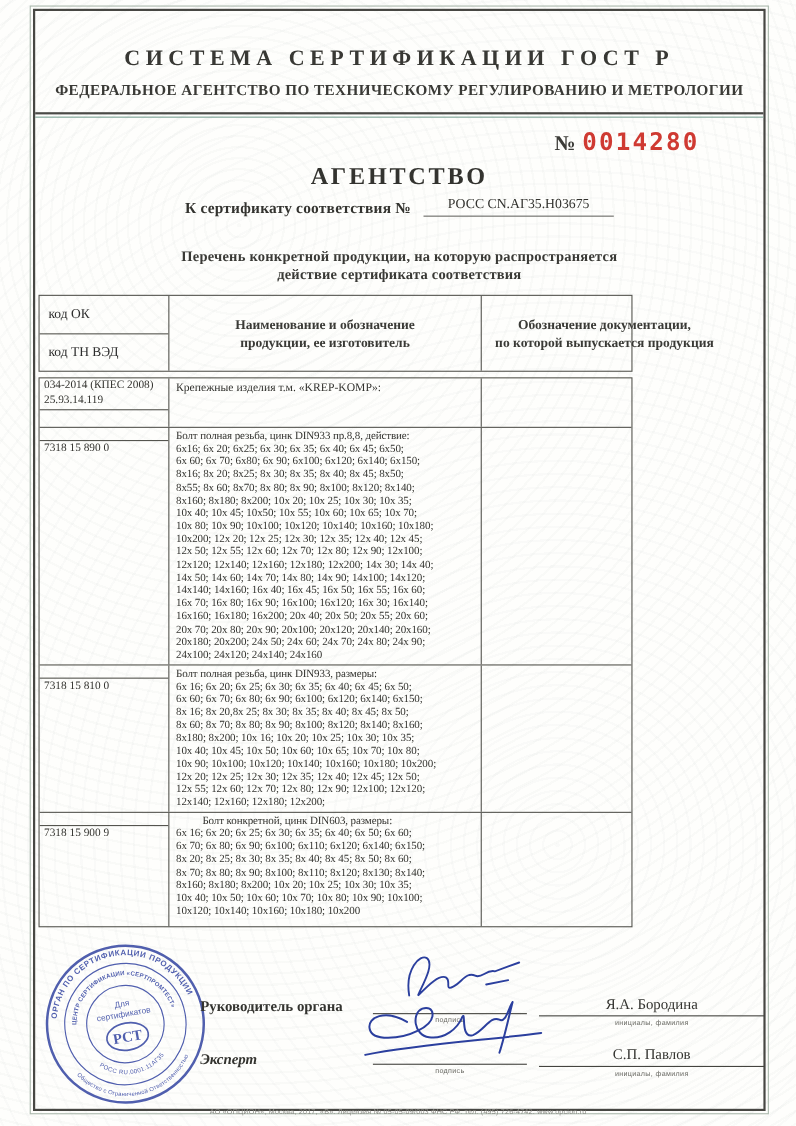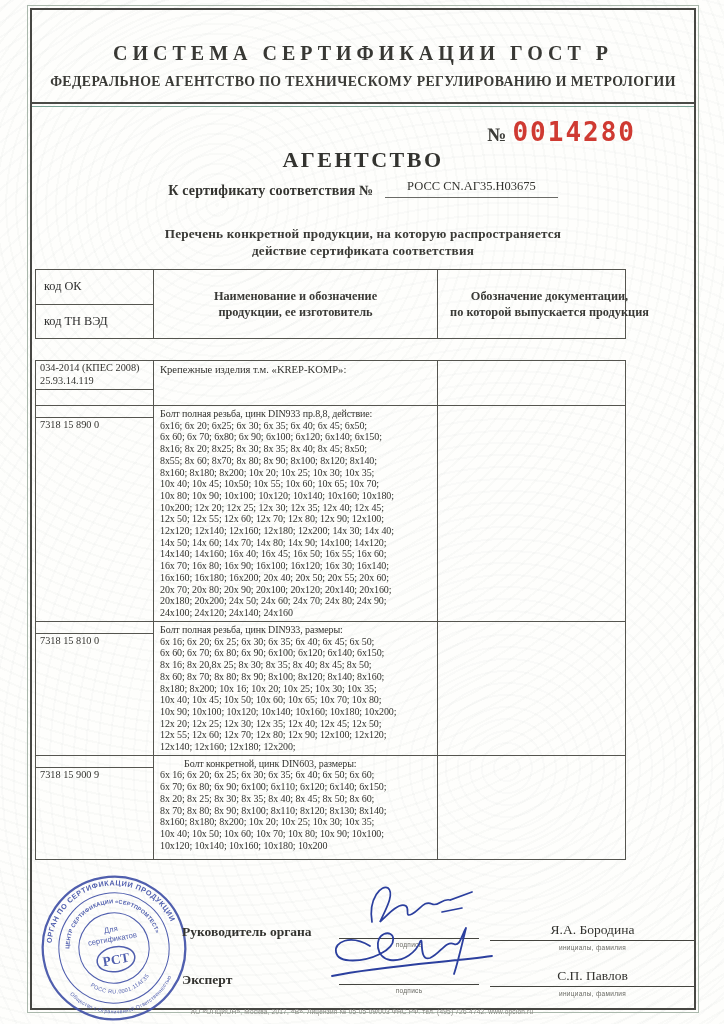--- a/index.html
+++ b/index.html
@@ -39,54 +39,54 @@
     border-top:2.2px solid #4a4a46;
     border-bottom:1px solid #79a294;
   }
   
   .num-row{
     margin-top:10px;text-align:right;padding-right:58px;height:28px;
   }
   .num-prefix{ font-size:19px;color:#3c3c38;font-weight:bold;margin-right:6px;}
   .num-value{
     font-family:"DejaVu Sans Mono",monospace;
-    font-size:26px;color:#cf3a32;letter-spacing:2px;font-weight:bold;
+    font-size:22px;color:#cf3a32;letter-spacing:2px;font-weight:bold;
   }
   
   .doc-title{
     text-align:center;margin-top:2px;
     font-size:22px;font-weight:bold;letter-spacing:2.5px;color:#33332f;
   }
   .cert-row{ text-align:center;margin-top:10px;font-size:14px;color:#33332f; }
   .cert-label{ font-weight:bold; letter-spacing:0.2px;}
   .cert-value{
     display:inline-block;border-bottom:1.2px solid #6a6a66;
     padding:0 22px 3px 22px;margin-left:8px;
     font-size:12.5px;transform:translateY(-5px);
   }
   .subtitle{
     margin-top:22px;text-align:center;font-size:13.2px;font-weight:bold;
     color:#3a3a36;white-space:pre-line;line-height:17px;letter-spacing:0.2px;
   }
   
-  .tbl{ margin:10px 0 0 3px; width:591px; font-size:12.3px; }
+  .tbl{ margin:10px 0 0 3px; width:540px; font-size:12.3px; }
   .tbl-head{
     display:grid;grid-template-columns:118px 284px 223px;
     border:1.3px solid #55554f; box-sizing:border-box; height:70px;
   }
   .th-codes{ border-right:1.1px solid #55554f; display:flex;flex-direction:column;}
   .th-codes > div{ flex:1; display:flex; align-items:center; padding-left:8px; box-sizing:border-box;}
   .th-codes > div:first-child{ border-bottom:1.1px solid #55554f; }
   .th-mid{ border-right:1.1px solid #55554f; }
   .th-mid,.th-right{
     display:flex;align-items:center;justify-content:center;text-align:center;
     font-weight:bold;white-space:pre-line;line-height:16px;color:#3a3a36;
   }
   .tbl-body{
-    margin-top:21px;border:1.3px solid #55554f;box-sizing:border-box;
+    margin-top:5px;border:1.3px solid #55554f;box-sizing:border-box;
   }
   .row{
     display:grid;grid-template-columns:118px 284px 223px;
     border-top:1.1px solid #55554f;box-sizing:border-box;
   }
   .row:first-child{ border-top:none; }
   .cell-code{ border-right:1.1px solid #55554f; font-size:10.3px; color:#33332f;}
   .cell-mid{ border-right:1.1px solid #55554f; padding:2px 14px 2px 6px; box-sizing:border-box;}
   .cell-doc{ }
   .code-text{ padding:1px 4px 2px 4px; white-space:pre-line; line-height:12.5px;}
@@ -104,21 +104,21 @@
   }
   .maker-name{ font-size:10.6px;color:#33332f;padding-top:1px;}
   
   .sign-section{ position:relative; margin-top:22px; height:146px; }
   .stamp{
     position:absolute; left:6px; top:-10px; width:152px;height:152px;
     transform:rotate(-10deg); opacity:0.92;
   }
   .role{ position:absolute; font-size:13.5px;font-weight:bold;color:#33332f; }
   .role-head{ left:150px; top:42px; }
-  .role-expert{ left:150px; top:90px; }
+  .role-expert{ left:150px; top:90px;font-style:italic; }
   .sig-line{
     position:absolute; border-bottom:1.1px solid #44443f; text-align:center;
   }
   .sig-caption{
     position:absolute; text-align:center; font-size:6.5px; color:#6a6a64;
     font-family:"Liberation Sans",sans-serif; letter-spacing:0.3px;
   }
   .sig-name{
     position:absolute; text-align:center; font-size:13.5px; color:#33332f;
   }

